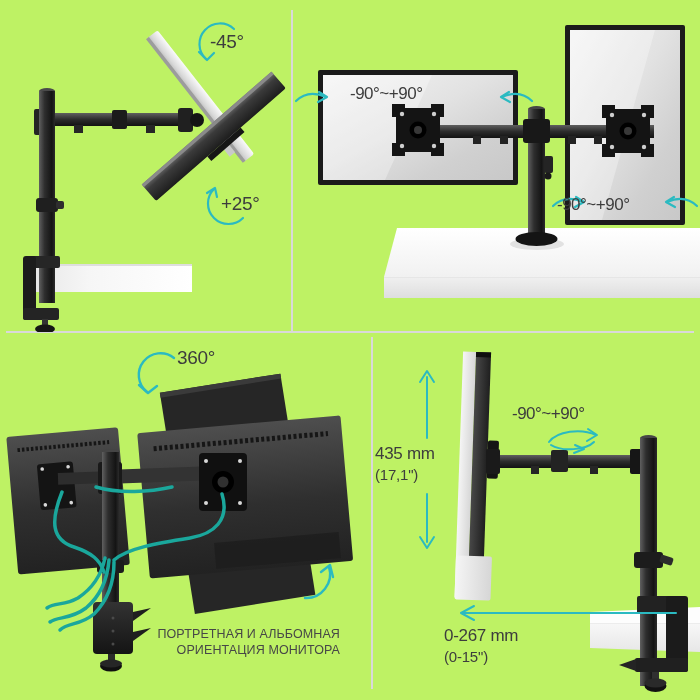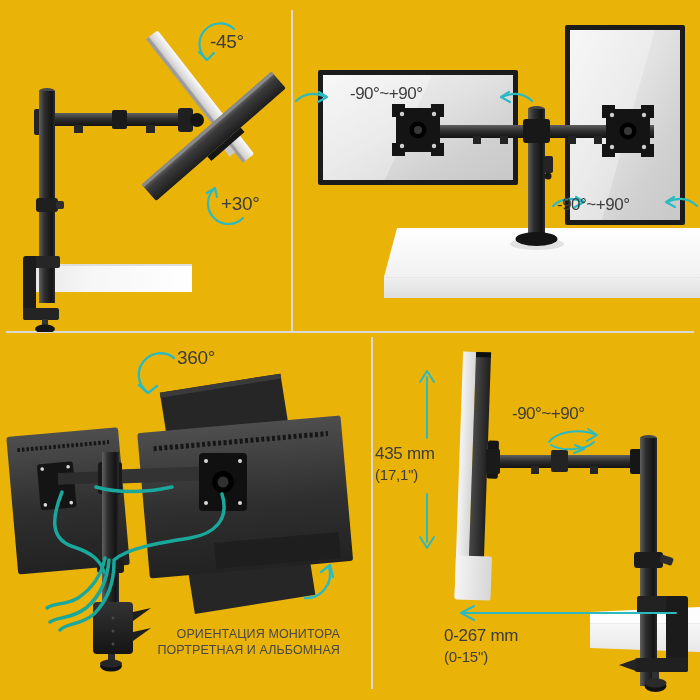--- a/index.html
+++ b/index.html
@@ -1,16 +1,16 @@
 <!DOCTYPE html>
 <html><head>
 <meta charset="utf-8">
 <style>
   html,body{margin:0;padding:0;background:#fff;}
-  .canvas{position:relative;width:700px;height:700px;background:#eab308;overflow:hidden;
+  .canvas{position:relative;width:700px;height:700px;background:#bef264;overflow:hidden;
           font-family:"Liberation Sans",sans-serif;color:#3d3d3d;}
   .divider{position:absolute;background:#d9d9d9;}
   .quad{position:absolute;}
   .quad svg{position:absolute;left:0;top:0;}
   .lbl{position:absolute;white-space:nowrap;color:#3d3d3d;letter-spacing:-0.3px;}
   .lbl-deg{font-size:19px;}
   .lbl-swivel{font-size:17px;text-align:left;letter-spacing:-0.5px;}
   .lbl-dim{font-size:17px;text-align:left;}
   .lbl-dim .sub{font-size:15px;margin-top:2px;letter-spacing:-0.2px;}
   .caption{position:absolute;text-align:right;font-size:12.5px;line-height:15.5px;
@@ -102,21 +102,21 @@
           <path d="M 234 29 A 17 17 0 1 0 206 59"></path>
           <polyline points="199,52 207,60 214,53"></polyline>
         </g>
         <g>
           <path d="M 243 218 A 17 17 0 1 1 214 189"></path>
           <polyline points="207,193 215,188 217,197"></polyline>
         </g>
       </g>
     </svg>
     <div class="lbl lbl-deg" style="left:210px;top:31px;">-45°</div>
-    <div class="lbl lbl-deg" style="left:221px;top:193px;">+30°</div>
+    <div class="lbl lbl-deg" style="left:221px;top:193px;">+25°</div>
   </div>
 
   <div class="quad" style="left:291px;top:0;width:409px;height:332px;">
     <svg width="409" height="332" viewBox="291 0 409 332">
       <defs>
         <linearGradient id="tr-pole" x1="0" y1="0" x2="1" y2="0">
           <stop offset="0" stop-color="#606060"></stop>
             <stop offset="0.35" stop-color="#2e2e2e"></stop>
           <stop offset="0.8" stop-color="#141414"></stop>
             <stop offset="1" stop-color="#2b2b2b"></stop>
@@ -316,22 +316,22 @@
           <polyline points="139,385 148,393 157,386"></polyline>
         </g>
         <g>
           <path d="M 305 598 A 24 24 0 0 0 329 567"></path>
           <polyline points="321,572 330,565 333,577"></polyline>
         </g>
       </g>
     </svg>
     <div class="lbl lbl-deg" style="left:177px;top:15px;">360°</div>
     <div class="caption" style="left:128px;top:295px;width:212px;">
+      <div>ПОРТРЕТНАЯ И АЛЬБОМНАЯ</div>
       <div>ОРИЕНТАЦИЯ МОНИТОРА</div>
-      <div>ПОРТРЕТНАЯ И АЛЬБОМНАЯ</div>
     </div>
   </div>
 
   <div class="quad" style="left:372px;top:332px;width:328px;height:368px;">
     <svg width="328" height="368" viewBox="372 332 328 368">
       <defs>
         <linearGradient id="br-pole" x1="0" y1="0" x2="1" y2="0">
           <stop offset="0" stop-color="#606060"></stop>
             <stop offset="0.35" stop-color="#2e2e2e"></stop>
           <stop offset="0.8" stop-color="#141414"></stop>

